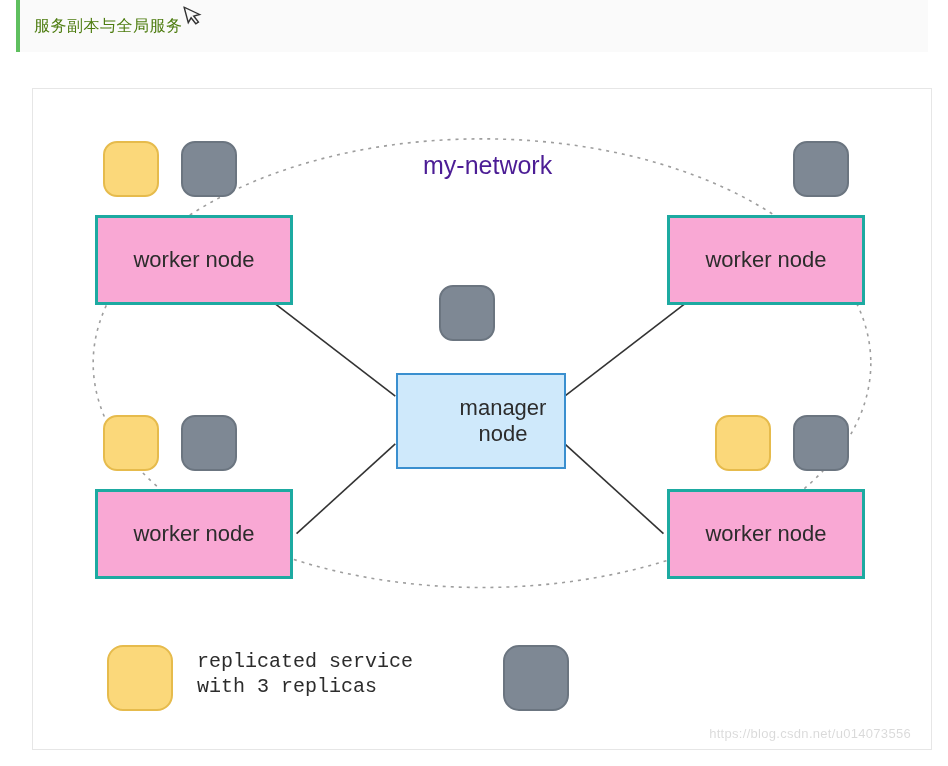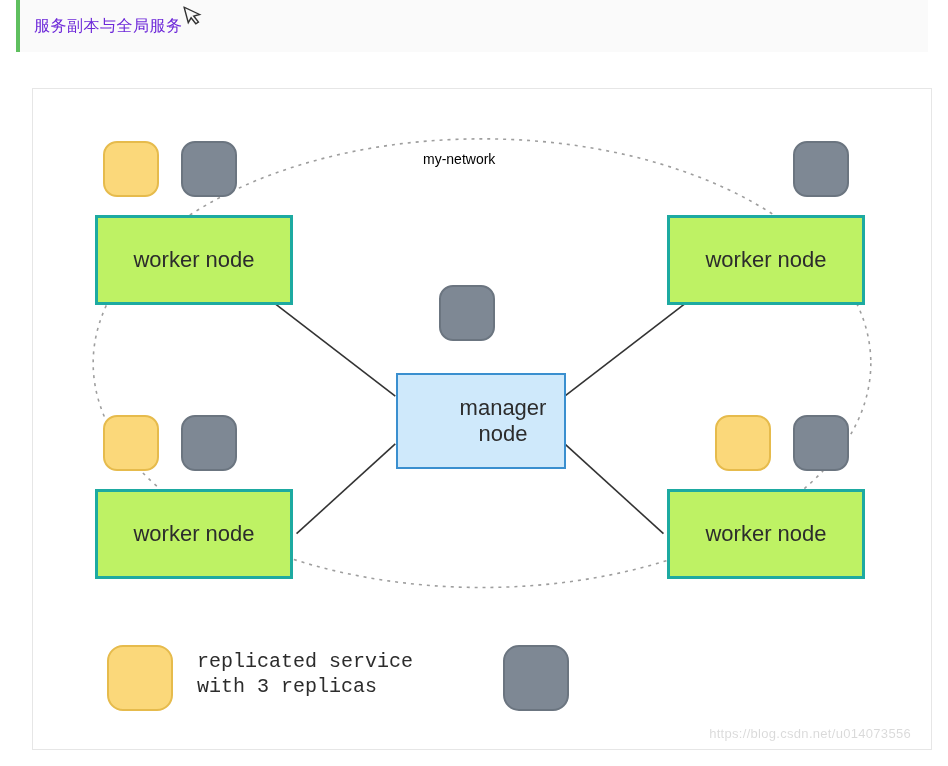--- a/index.html
+++ b/index.html
@@ -19,21 +19,21 @@
     height: 52px;
     background: #fafafa;
     border-left: 4px solid #5fbf5f;
     display: flex;
     align-items: center;
     padding-left: 14px;
     box-sizing: border-box;
   }
   .quote-text {
     font-size: 16px;
-    color: #6d28d9;
+    color: #4d7c0f;
     letter-spacing: 0.5px;
   }
   .cursor-icon {
     position: absolute;
     left: 185px;
     top: 4px;
     font-size: 16px;
     color: #2b2b2b;
     transform: rotate(-15deg);
   }
@@ -63,21 +63,21 @@
     box-sizing: border-box;
     display: flex;
     align-items: center;
     justify-content: center;
     text-align: center;
     line-height: 1.2;
   }
   .worker {
     width: 198px;
     height: 90px;
-    background: #bef264;
+    background: #f9a8d4;
     border: 3px solid #1daaa1;
     font-size: 22px;
     color: #2c2c2c;
   }
   .manager {
     width: 170px;
     height: 96px;
     background: #cfe9fb;
     border: 2px solid #3a8fcf;
     font-size: 22px;
@@ -98,22 +98,22 @@
     background: #7e8894;
     border: 2px solid #6b7580;
   }
   .chip.legend {
     width: 66px;
     height: 66px;
     border-radius: 16px;
   }
   .net-label {
     position: absolute;
-    font-size: 14px;
-    color: #000000;
+    font-size: 25px;
+    color: #4c1d95;
   }
   .legend-text {
     position: absolute;
     font-size: 20px;
     color: #2c2c2c;
     line-height: 1.25;
     font-family: Liberation Mono, monospace;
   }
   .watermark {
     position: absolute;

